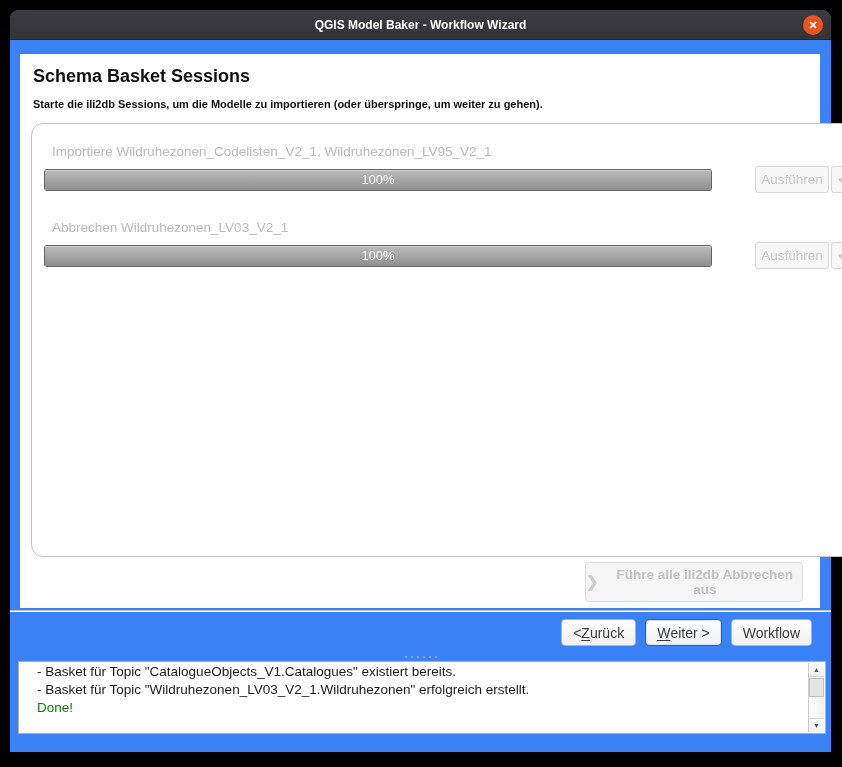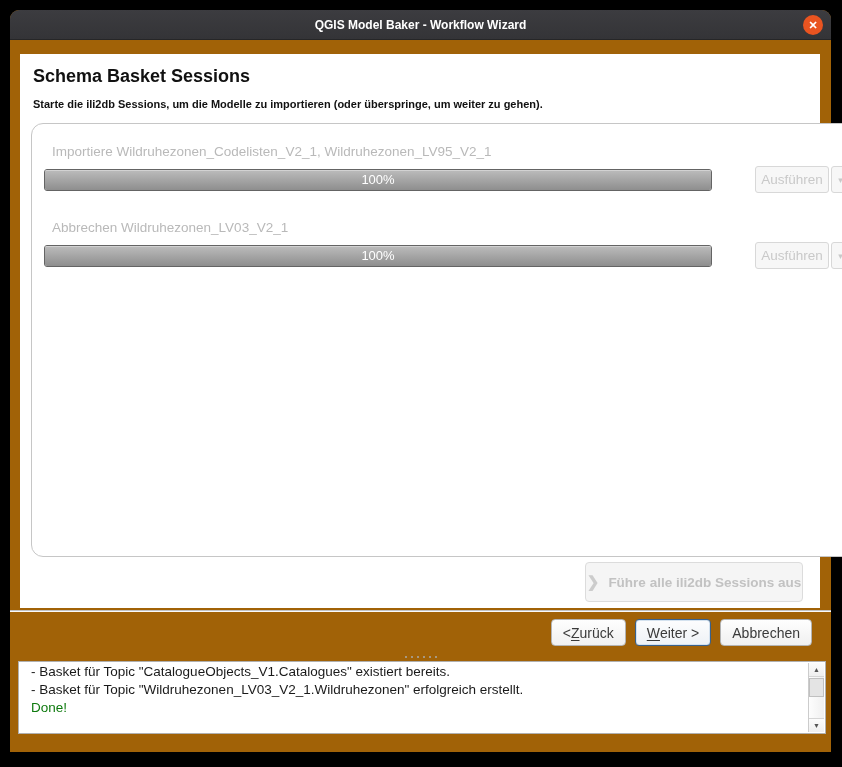--- a/index.html
+++ b/index.html
@@ -1,20 +1,20 @@
 <!DOCTYPE html>
 <html><head>
 <meta charset="utf-8">
 <style>
   * { box-sizing: border-box; margin: 0; padding: 0; }
   html,body { width: 842px; height: 767px; background: #000; overflow: hidden;
               font-family: "Liberation Sans", sans-serif; }
 
   .window { position: absolute; left: 10px; top: 10px; width: 821px; height: 742px;
-            background: #a16207; border-radius: 9px 9px 0 0; }
+            background: #3b82f6; border-radius: 9px 9px 0 0; }
 
   
   .titlebar { position: absolute; left: 0; top: 0; right: 0; height: 30px;
               background: linear-gradient(#3c3c40, #343437);
               border-radius: 9px 9px 0 0; border-bottom: 1px solid #262627;
               display: flex; align-items: center; justify-content: center; }
   .titlebar-title { color: #ffffff; font-size: 12px; font-weight: bold; }
   .close-btn { position: absolute; right: 8px; top: 5px; width: 20px; height: 20px;
                border-radius: 50%; background: #e95420; border: none;
                display: flex; align-items: center; justify-content: center; cursor: pointer; }
@@ -76,21 +76,21 @@
 
   
   .splitter { position: absolute; top: 644px; left: 0; right: 0; height: 6px;
               display: flex; align-items: center; justify-content: center; gap: 4px;
               cursor: row-resize; }
   .splitter i { width: 2px; height: 2px; background: #aaaaaa; border-radius: 50%; }
 
   
   .log-area { position: absolute; left: 8px; top: 651px; width: 808px; height: 73px;
               background: #ffffff; border: 1px solid #b0b0b0; overflow: hidden; }
-  .log-lines { padding: 1px 22px 0 12px; font-size: 13.5px; line-height: 18px; color: #1a1a1a; }
+  .log-lines { padding: 1px 22px 0 18px; font-size: 13.5px; line-height: 18px; color: #1a1a1a; }
   .log-line.done { color: #0e7a0e; }
 
   .scrollbar { position: absolute; top: 1px; right: 1px; bottom: 1px; width: 16px;
                background: linear-gradient(to right, #fdfdfd, #f0f0f0);
                border-left: 1px solid #cccccc; }
   .scroll-btn { position: absolute; left: 0; right: 0; height: 14px; color: #555555;
                 font-size: 7px; display: flex; align-items: center; justify-content: center;
                 background: linear-gradient(#fcfcfc, #efefef); cursor: pointer; }
   .scroll-btn.up { top: 0; border-bottom: 1px solid #d5d5d5; }
   .scroll-btn.down { bottom: 0; border-top: 1px solid #d5d5d5; }
@@ -144,37 +144,37 @@
                 <span>▾</span>
               </button>
           </div>
         </div>
       </div>
 
     </div>
 
     <button class="run-all-btn">
       <span class="chev">❯</span>
-      <span>Führe alle ili2db Sessions aus</span>
+      <span>Führe alle ili2db Abbrechen aus</span>
     </button>
   </div>
 
   <div class="separator"></div>
 
   <div class="btn-row">
     <button class="nav-btn">
         <span>&lt; </span>
         <span class="mnemonic">Z</span>
         <span>urück</span>
       </button>
     <button class="nav-btn focused">
         <span class="mnemonic">W</span>
         <span>eiter &gt;</span>
       </button>
-    <button class="nav-btn">Abbrechen</button>
+    <button class="nav-btn">Workflow</button>
   </div>
 
   <div class="splitter">
     <i></i>
       <i></i>
       <i></i>
       <i></i>
       <i></i>
       <i></i>
   </div>

